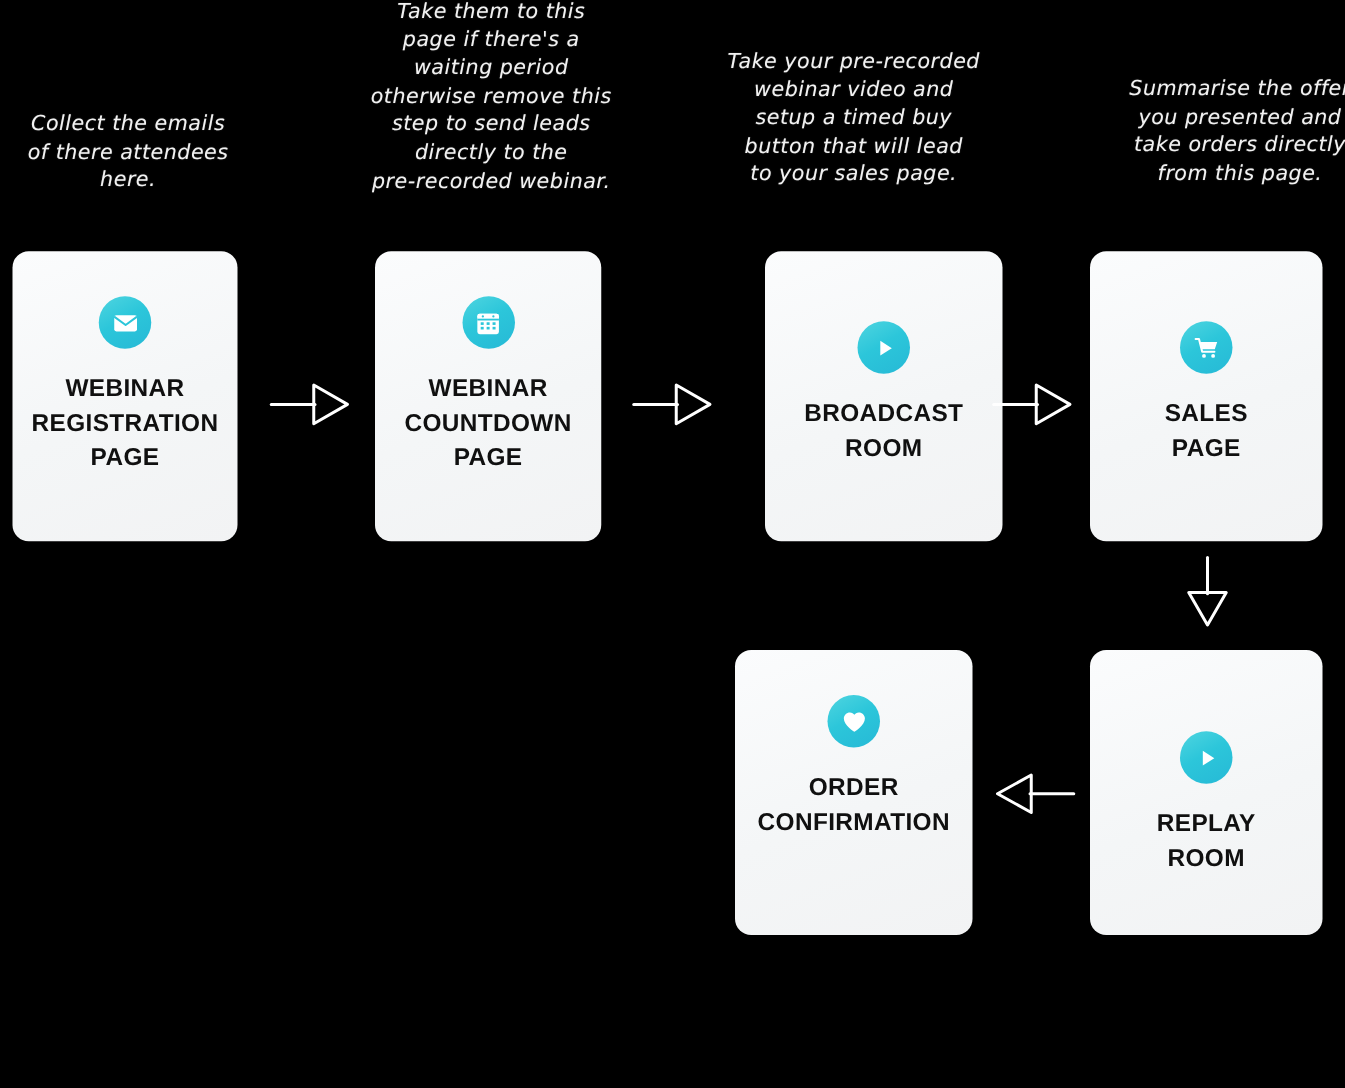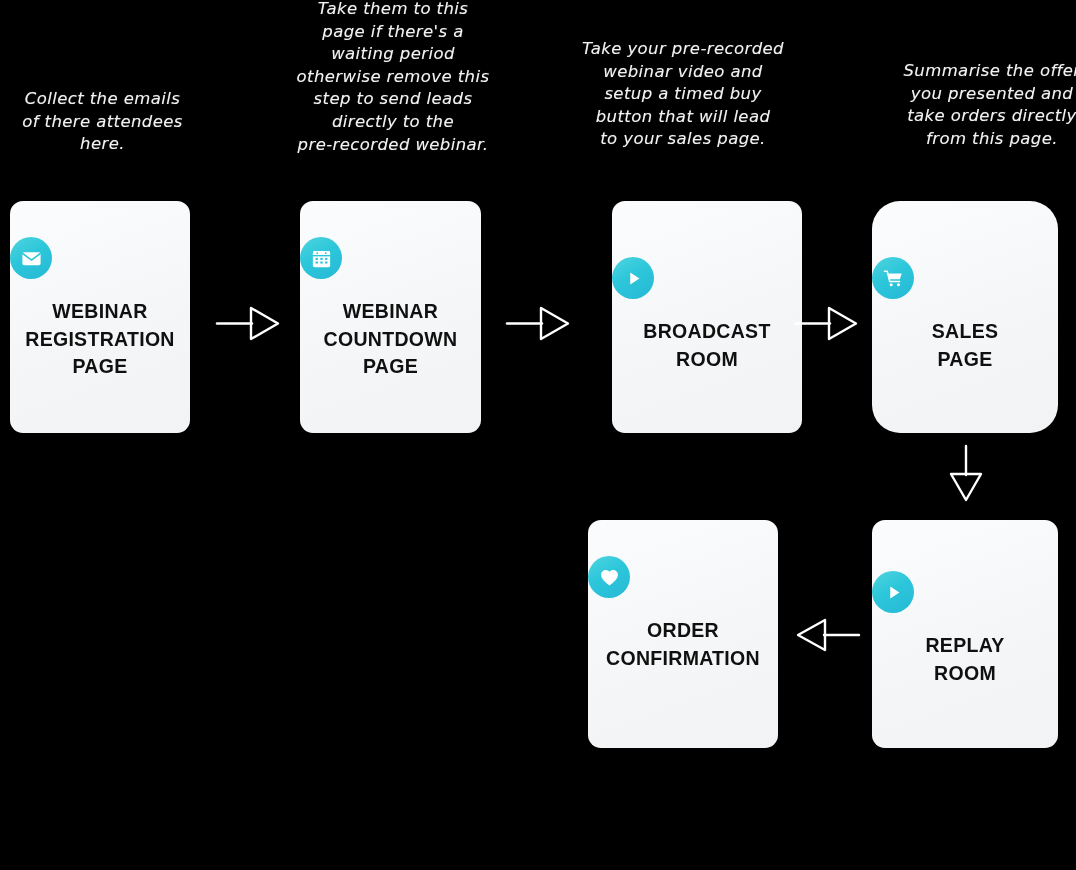--- a/index.html
+++ b/index.html
@@ -35,20 +35,21 @@
 
   
   .card {
     position: absolute;
     background: linear-gradient(160deg, #fbfcfd 0%, #f4f6f7 55%, #f2f3f4 100%);
     border-radius: 13px;
     box-shadow: 0 6px 16px rgba(0,0,0,0.55),
                 0 1px 3px rgba(0,0,0,0.4);
     display: flex;
     flex-direction: column;
+    align-items: center;
     justify-content: flex-start;
     overflow: hidden;
   }
 
   .card-icon {
     width: 42px;
     height: 42px;
     border-radius: 50%;
     background: linear-gradient(150deg, #4fd5e0 0%, #2cc6da 45%, #26b9d6 100%);
     display: flex;
@@ -143,21 +144,21 @@
   <div class="card" style="left:588px; top:201px; width:190px; height:232px; padding-top:56px;margin-left:24px;">
     <div class="card-icon">
       <svg width="23" height="23" viewBox="0 0 24 24" fill="none">
         <path d="M8.6 5.8 L18.2 12 L8.6 18.2 Z" fill="#ffffff"></path>
       </svg>
     </div>
     <div class="card-title">BROADCAST
 ROOM</div>
   </div>
 
-  <div class="card" style="left:872px; top:201px; width:186px; height:232px; padding-top:56px;border-radius:28px;">
+  <div class="card" style="left:872px; top:201px; width:186px; height:232px; padding-top:56px;">
     <div class="card-icon">
       <svg width="23" height="23" viewBox="0 0 24 24" fill="none">
         <path d="M2.6 4.4 H5.4 L8.1 15.1 H18.3" stroke="#ffffff" stroke-width="1.7" fill="none" stroke-linecap="round" stroke-linejoin="round"></path>
         <path d="M6.4 6.9 H20.6 L18.6 12.9 H7.9 Z" fill="#ffffff"></path>
         <circle cx="9.6" cy="18.5" r="1.6" fill="#ffffff"></circle>
         <circle cx="17.2" cy="18.5" r="1.6" fill="#ffffff"></circle>
       </svg>
     </div>
     <div class="card-title">SALES
 PAGE</div>
@@ -168,21 +169,21 @@
       <svg width="23" height="23" viewBox="0 0 24 24" fill="none">
         <path d="M12 20.3 C12 20.3 3.2 14.9 3.2 9.2 C3.2 6.3 5.5 4.1 8.3 4.1
                  C10.0 4.1 11.3 5.0 12 6.0 C12.7 5.0 14.0 4.1 15.7 4.1
                  C18.5 4.1 20.8 6.3 20.8 9.2 C20.8 14.9 12 20.3 12 20.3 Z" fill="#ffffff"></path>
       </svg>
     </div>
     <div class="card-title">ORDER
 CONFIRMATION</div>
   </div>
 
-  <div class="card" style="left:872px; top:520px; width:186px; height:228px; padding-top:51px;">
+  <div class="card" style="left:872px; top:520px; width:186px; height:228px; padding-top:65px;">
     <div class="card-icon">
       <svg width="23" height="23" viewBox="0 0 24 24" fill="none">
         <path d="M8.6 5.8 L18.2 12 L8.6 18.2 Z" fill="#ffffff"></path>
       </svg>
     </div>
     <div class="card-title">REPLAY
 ROOM</div>
   </div>
 
   <div class="arrow" style="left:214px; top:300px;">

